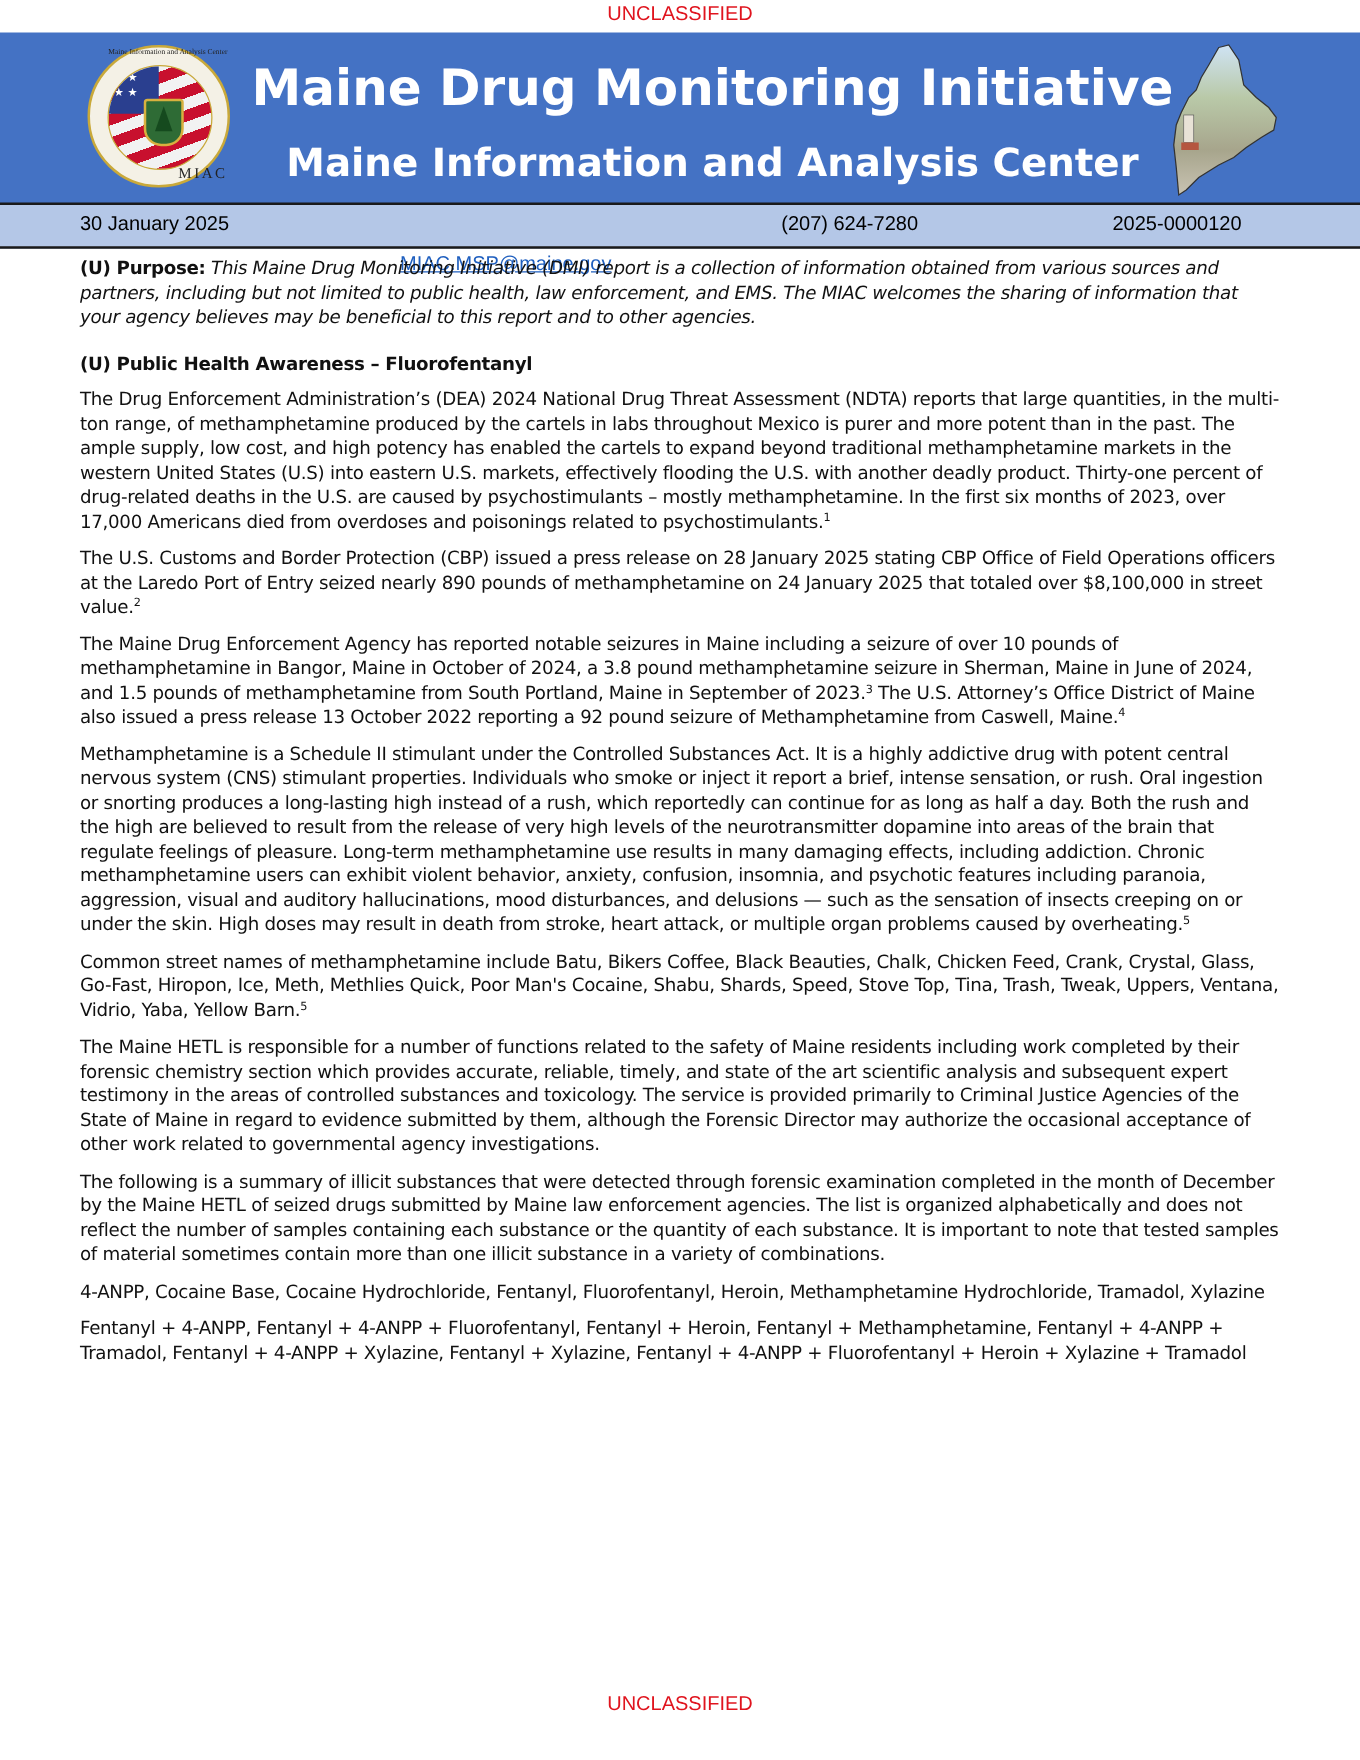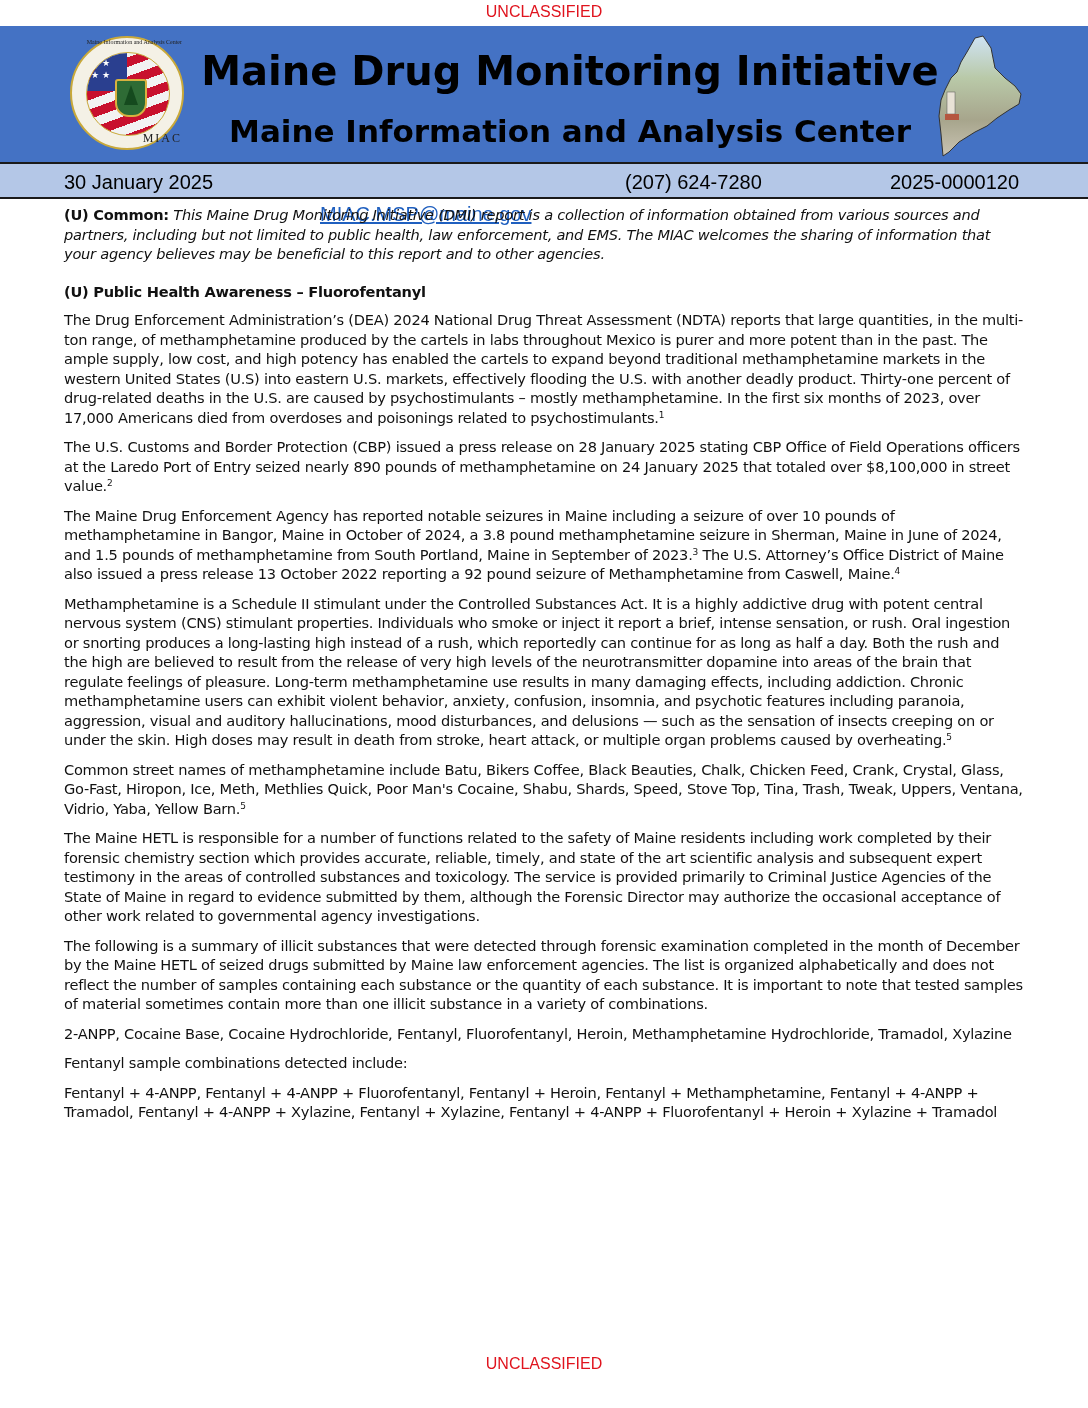--- a/index.html
+++ b/index.html
@@ -40,34 +40,34 @@
     border-left: 7px solid transparent; border-right: 7px solid transparent; border-bottom: 20px solid #154a1e;
   }
   .seal-text {
     position: absolute; left: 0; width: 100%; text-align: right;
     font-family: "Liberation Serif", serif; font-size: 11px; letter-spacing: 2px; color: #222;
   }
   .seal-text-bottom { bottom: 2px; font-size: 12px; }
   .seal-text-top { top: 1px; font-size: 6px; letter-spacing: 0; }
 
   .banner-title {
-    position: absolute; left: 190px; width: 760px; text-align: center; color: #000000;
+    position: absolute; left: 190px; width: 760px; text-align: center; color: #ffffff;
     font-family: "DejaVu Sans", sans-serif; font-weight: bold;
   }
   .title-main { top: 22px; font-size: 40px; }
   .title-sub { top: 87px; font-size: 31px; }
 
   .maine-map {
     position: absolute; left: 935px; top: 8px; width: 92px; height: 124px;
   }
 
   .info-bar {
     position: absolute; top: 164px; left: 0; width: 1088px; height: 33px;
     background: #b4c7e7; border-bottom: 2px solid #1a1a1a;
-    font-family: "Liberation Sans", sans-serif; font-size: 20px;
+    font-family: "Liberation Sans", sans-serif; font-size: 16px;
   }
   .info-bar span { position: absolute; top: 7px; }
   .info-date { left: 64px; }
   .info-email { left: 320px; color: #1f5fbf; text-decoration: underline; margin-top: 32px; }
   .info-phone { left: 625px; }
   .info-number { left: 890px; }
 
   .content {
     position: absolute; top: 205px; left: 64px; width: 962px;
     font-family: "DejaVu Sans", sans-serif; font-size: 14.6px; line-height: 19.5px; color: #111;
@@ -114,31 +114,30 @@
 
 <div class="info-bar">
   <span class="info-date">30 January 2025</span>
   <span class="info-email">MIAC.MSP@maine.gov</span>
   <span class="info-phone">(207) 624-7280</span>
   <span class="info-number">2025-0000120</span>
 </div>
 
 <div class="content">
   <p class="purpose">
-    <span class="lead">(U) Common:</span>
+    <span class="lead">(U) Purpose:</span>
     <span class="body">This Maine Drug Monitoring Initiative (DMI) report is a collection of information obtained from various sources and partners, including but not limited to public health, law enforcement, and EMS. The MIAC welcomes the sharing of information that your agency believes may be beneficial to this report and to other agencies.</span>
   </p>
 
   <p class="section-heading">(U) Public Health Awareness – Fluorofentanyl</p>
   <p><span>The Drug Enforcement Administration’s (DEA) 2024 National Drug Threat Assessment (NDTA) reports that large quantities, in the multi-ton range, of methamphetamine produced by the cartels in labs throughout Mexico is purer and more potent than in the past. The ample supply, low cost, and high potency has enabled the cartels to expand beyond traditional methamphetamine markets in the western United States (U.S) into eastern U.S. markets, effectively flooding the U.S. with another deadly product. Thirty-one percent of drug-related deaths in the U.S. are caused by psychostimulants – mostly methamphetamine. In the first six months of 2023, over 17,000 Americans died from overdoses and poisonings related to psychostimulants.</span><sup>1</sup></p>
   <p><span>The U.S. Customs and Border Protection (CBP) issued a press release on 28 January 2025 stating CBP Office of Field Operations officers at the Laredo Port of Entry seized nearly 890 pounds of methamphetamine on 24 January 2025 that totaled over $8,100,000 in street value.</span><sup>2</sup></p>
   <p><span>The Maine Drug Enforcement Agency has reported notable seizures in Maine including a seizure of over 10 pounds of methamphetamine in Bangor, Maine in October of 2024, a 3.8 pound methamphetamine seizure in Sherman, Maine in June of 2024, and 1.5 pounds of methamphetamine from South Portland, Maine in September of 2023.</span><sup>3</sup><span> The U.S. Attorney’s Office District of Maine also issued a press release 13 October 2022 reporting a 92 pound seizure of Methamphetamine from Caswell, Maine.</span><sup>4</sup></p>
   <p><span>Methamphetamine is a Schedule II stimulant under the Controlled Substances Act. It is a highly addictive drug with potent central nervous system (CNS) stimulant properties. Individuals who smoke or inject it report a brief, intense sensation, or rush. Oral ingestion or snorting produces a long-lasting high instead of a rush, which reportedly can continue for as long as half a day. Both the rush and the high are believed to result from the release of very high levels of the neurotransmitter dopamine into areas of the brain that regulate feelings of pleasure. Long-term methamphetamine use results in many damaging effects, including addiction. Chronic methamphetamine users can exhibit violent behavior, anxiety, confusion, insomnia, and psychotic features including paranoia, aggression, visual and auditory hallucinations, mood disturbances, and delusions — such as the sensation of insects creeping on or under the skin. High doses may result in death from stroke, heart attack, or multiple organ problems caused by overheating.</span><sup>5</sup></p>
   <p><span>Common street names of methamphetamine include Batu, Bikers Coffee, Black Beauties, Chalk, Chicken Feed, Crank, Crystal, Glass, Go-Fast, Hiropon, Ice, Meth, Methlies Quick, Poor Man's Cocaine, Shabu, Shards, Speed, Stove Top, Tina, Trash, Tweak, Uppers, Ventana, Vidrio, Yaba, Yellow Barn.</span><sup>5</sup></p>
 
   <p>The Maine HETL is responsible for a number of functions related to the safety of Maine residents including work completed by their forensic chemistry section which provides accurate, reliable, timely, and state of the art scientific analysis and subsequent expert testimony in the areas of controlled substances and toxicology. The service is provided primarily to Criminal Justice Agencies of the State of Maine in regard to evidence submitted by them, although the Forensic Director may authorize the occasional acceptance of other work related to governmental agency investigations.</p>
   <p>The following is a summary of illicit substances that were detected through forensic examination completed in the month of December by the Maine HETL of seized drugs submitted by Maine law enforcement agencies. The list is organized alphabetically and does not reflect the number of samples containing each substance or the quantity of each substance. It is important to note that tested samples of material sometimes contain more than one illicit substance in a variety of combinations.</p>
-  <p>2-ANPP, Cocaine Base, Cocaine Hydrochloride, Fentanyl, Fluorofentanyl, Heroin, Methamphetamine Hydrochloride, Tramadol, Xylazine</p>
-  <p>Fentanyl sample combinations detected include:</p>
+  <p>4-ANPP, Cocaine Base, Cocaine Hydrochloride, Fentanyl, Fluorofentanyl, Heroin, Methamphetamine Hydrochloride, Tramadol, Xylazine</p>
   <p>Fentanyl + 4-ANPP, Fentanyl + 4-ANPP + Fluorofentanyl, Fentanyl + Heroin, Fentanyl + Methamphetamine, Fentanyl + 4-ANPP + Tramadol, Fentanyl + 4-ANPP + Xylazine, Fentanyl + Xylazine, Fentanyl + 4-ANPP + Fluorofentanyl + Heroin + Xylazine + Tramadol</p>
 </div>
 
 <div class="classification class-bottom">UNCLASSIFIED</div>
 
 </body></html>

